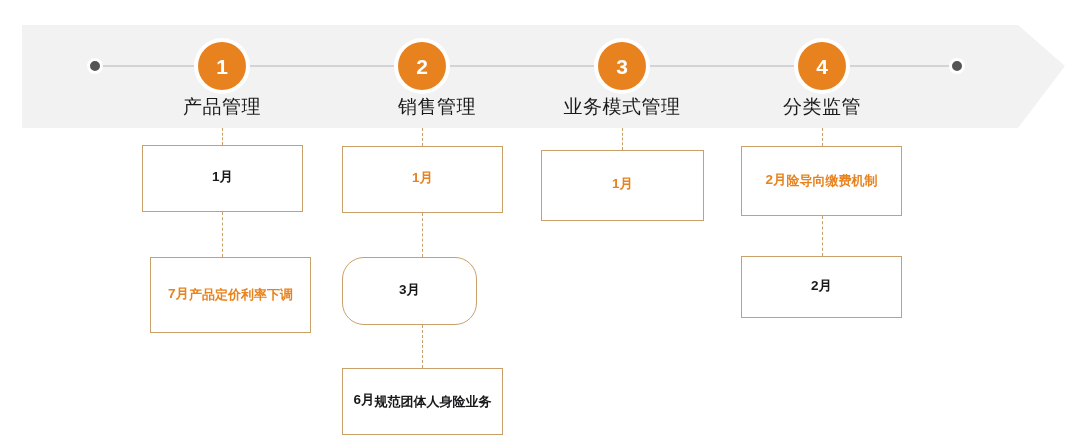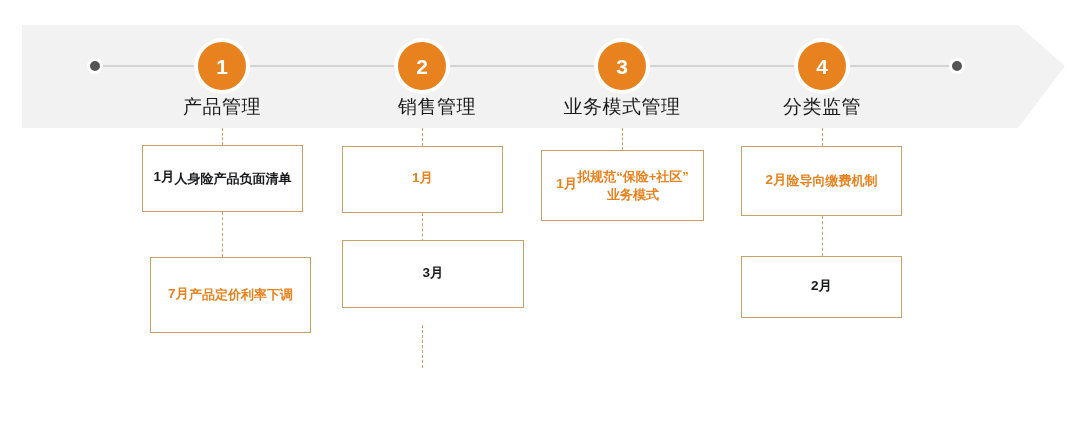--- a/index.html
+++ b/index.html
@@ -115,56 +115,57 @@
   </svg>
 
   <div class="phase-node" style="left:222px; top:66px;">
     <span>1</span>
   </div>
   <div class="phase-title" style="left:222px; top:94px;">产品管理</div>
 
   <div class="connector" style="left:222px; top:128px; height:17px;"></div>
   <div class="card black" style="left:142px; top:145px; width:161px; height:67px;">
     <div class="month">1月</div>
-    <div class="desc">人身险产品负面清单</div>
   </div>
 
   <div class="connector" style="left:222px; top:212px; height:45px;"></div>
   <div class="card orange" style="left:150px; top:257px; width:161px; height:76px;">
     <div class="month">7月</div>
     <div class="desc">产品定价利率下调</div>
   </div>
 
   <div class="phase-node" style="left:422px; top:66px;">
     <span>2</span>
   </div>
   <div class="phase-title" style="left:437px; top:94px;">销售管理</div>
 
   <div class="connector" style="left:422px; top:128px; height:18px;"></div>
   <div class="card orange" style="left:342px; top:146px; width:161px; height:67px;">
     <div class="month">1月</div>
   </div>
 
   <div class="connector" style="left:422px; top:213px; height:44px;"></div>
-  <div class="card black" style="left:342px; top:240px; width:182px; height:68px;">
+  <div class="card black" style="left:342px; top:257px; width:135px; height:68px;border-radius:22px;">
     <div class="month">3月</div>
   </div>
 
   <div class="connector" style="left:422px; top:325px; height:43px;"></div>
+  <div class="card black" style="left:342px; top:368px; width:161px; height:67px;">
+    <div class="month">6月</div>
+    <div class="desc">规范团体人身险业务</div>
+  </div>
 
   <div class="phase-node" style="left:622px; top:66px;">
     <span>3</span>
   </div>
   <div class="phase-title" style="left:622px; top:94px;">业务模式管理</div>
 
   <div class="connector" style="left:622px; top:128px; height:22px;"></div>
   <div class="card orange" style="left:541px; top:150px; width:163px; height:71px;">
     <div class="month">1月</div>
-    <div class="desc">拟规范“保险+社区”
-业务模式</div>
   </div>
 
   <div class="phase-node" style="left:822px; top:66px;">
     <span>4</span>
   </div>
   <div class="phase-title" style="left:822px; top:94px;">分类监管</div>
 
   <div class="connector" style="left:822px; top:128px; height:18px;"></div>
   <div class="card orange" style="left:741px; top:146px; width:161px; height:70px;">
     <div class="month">2月</div>

